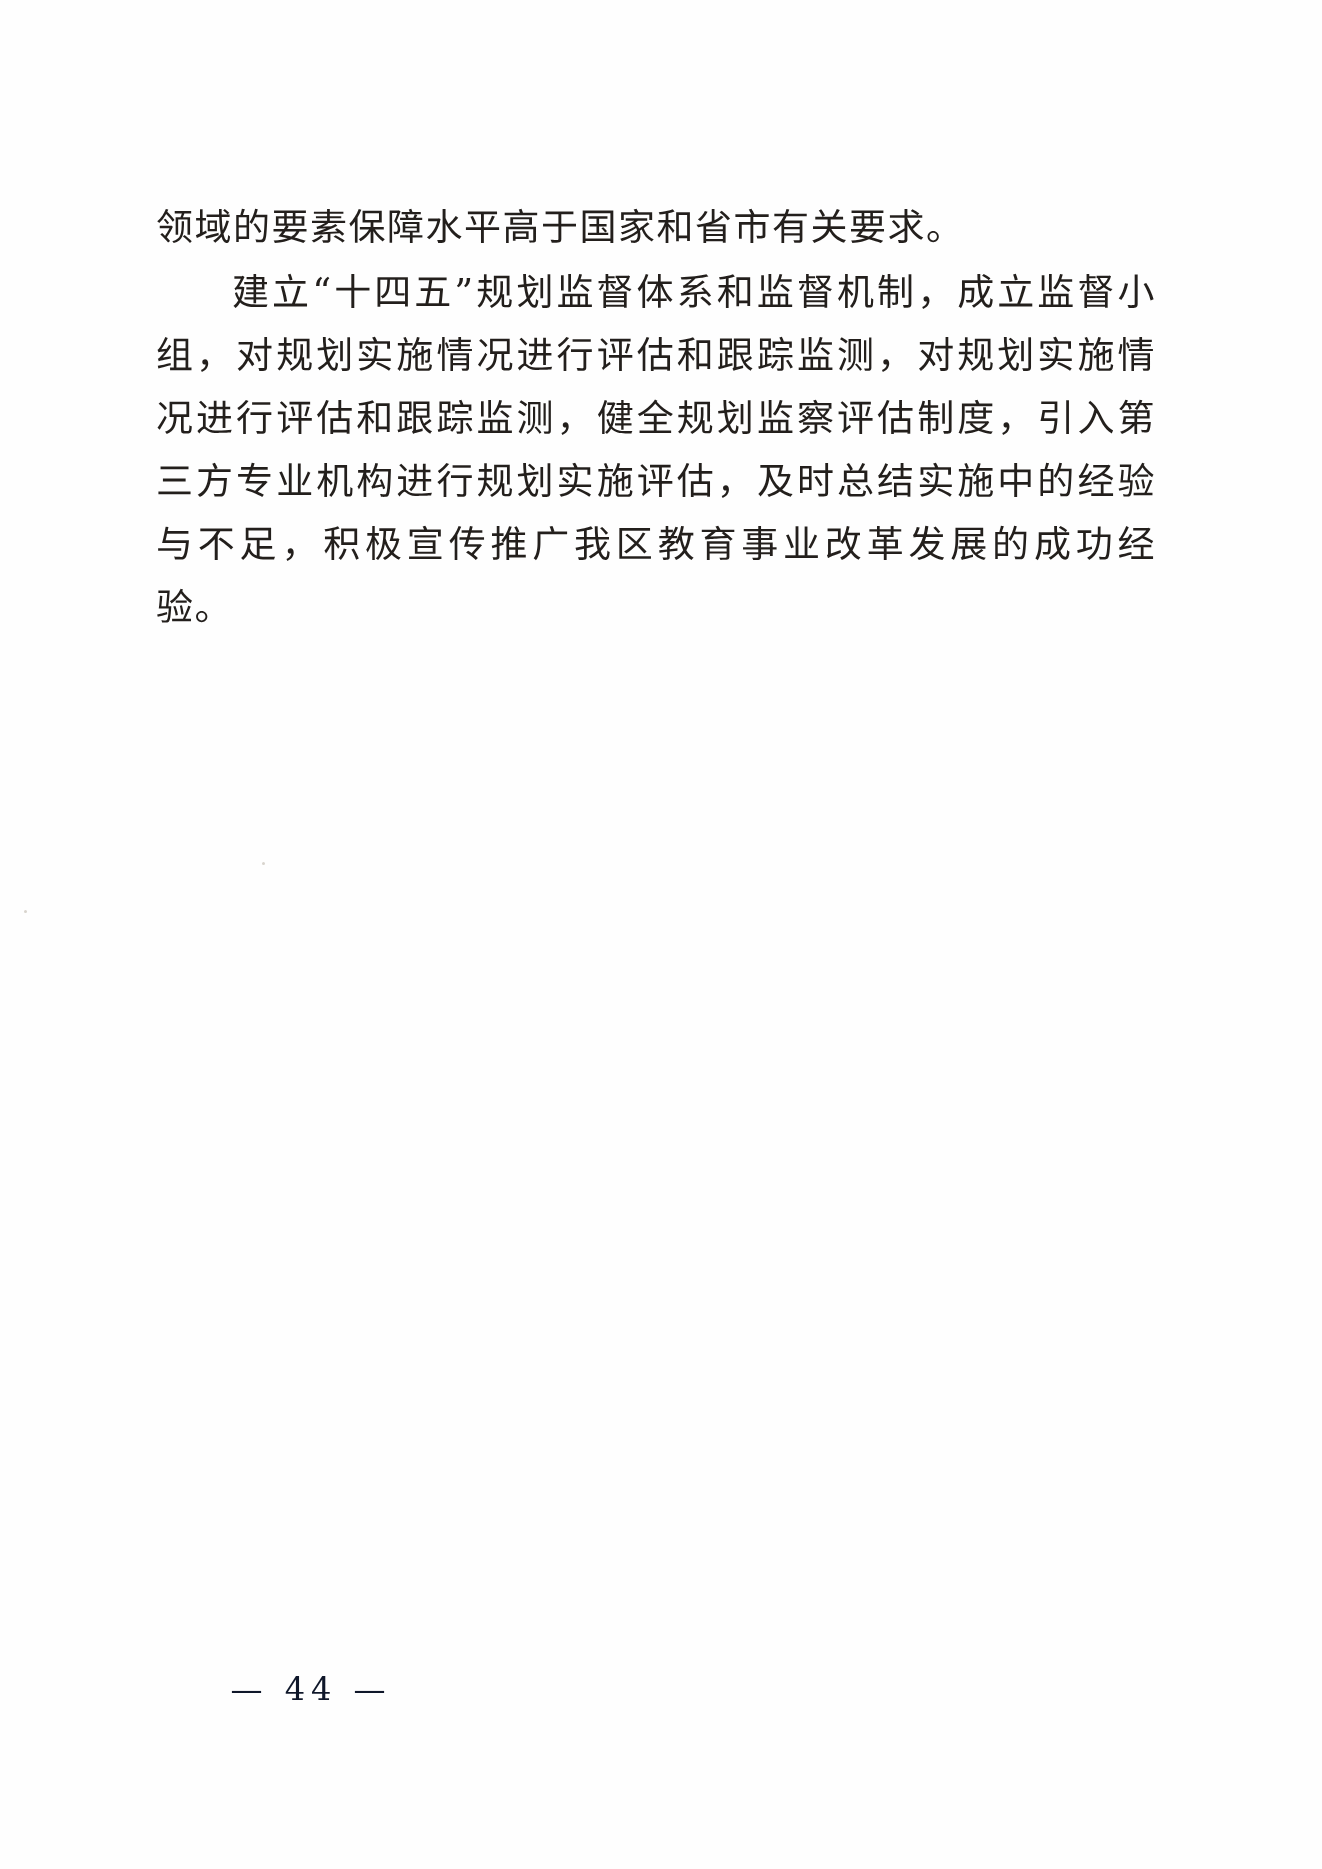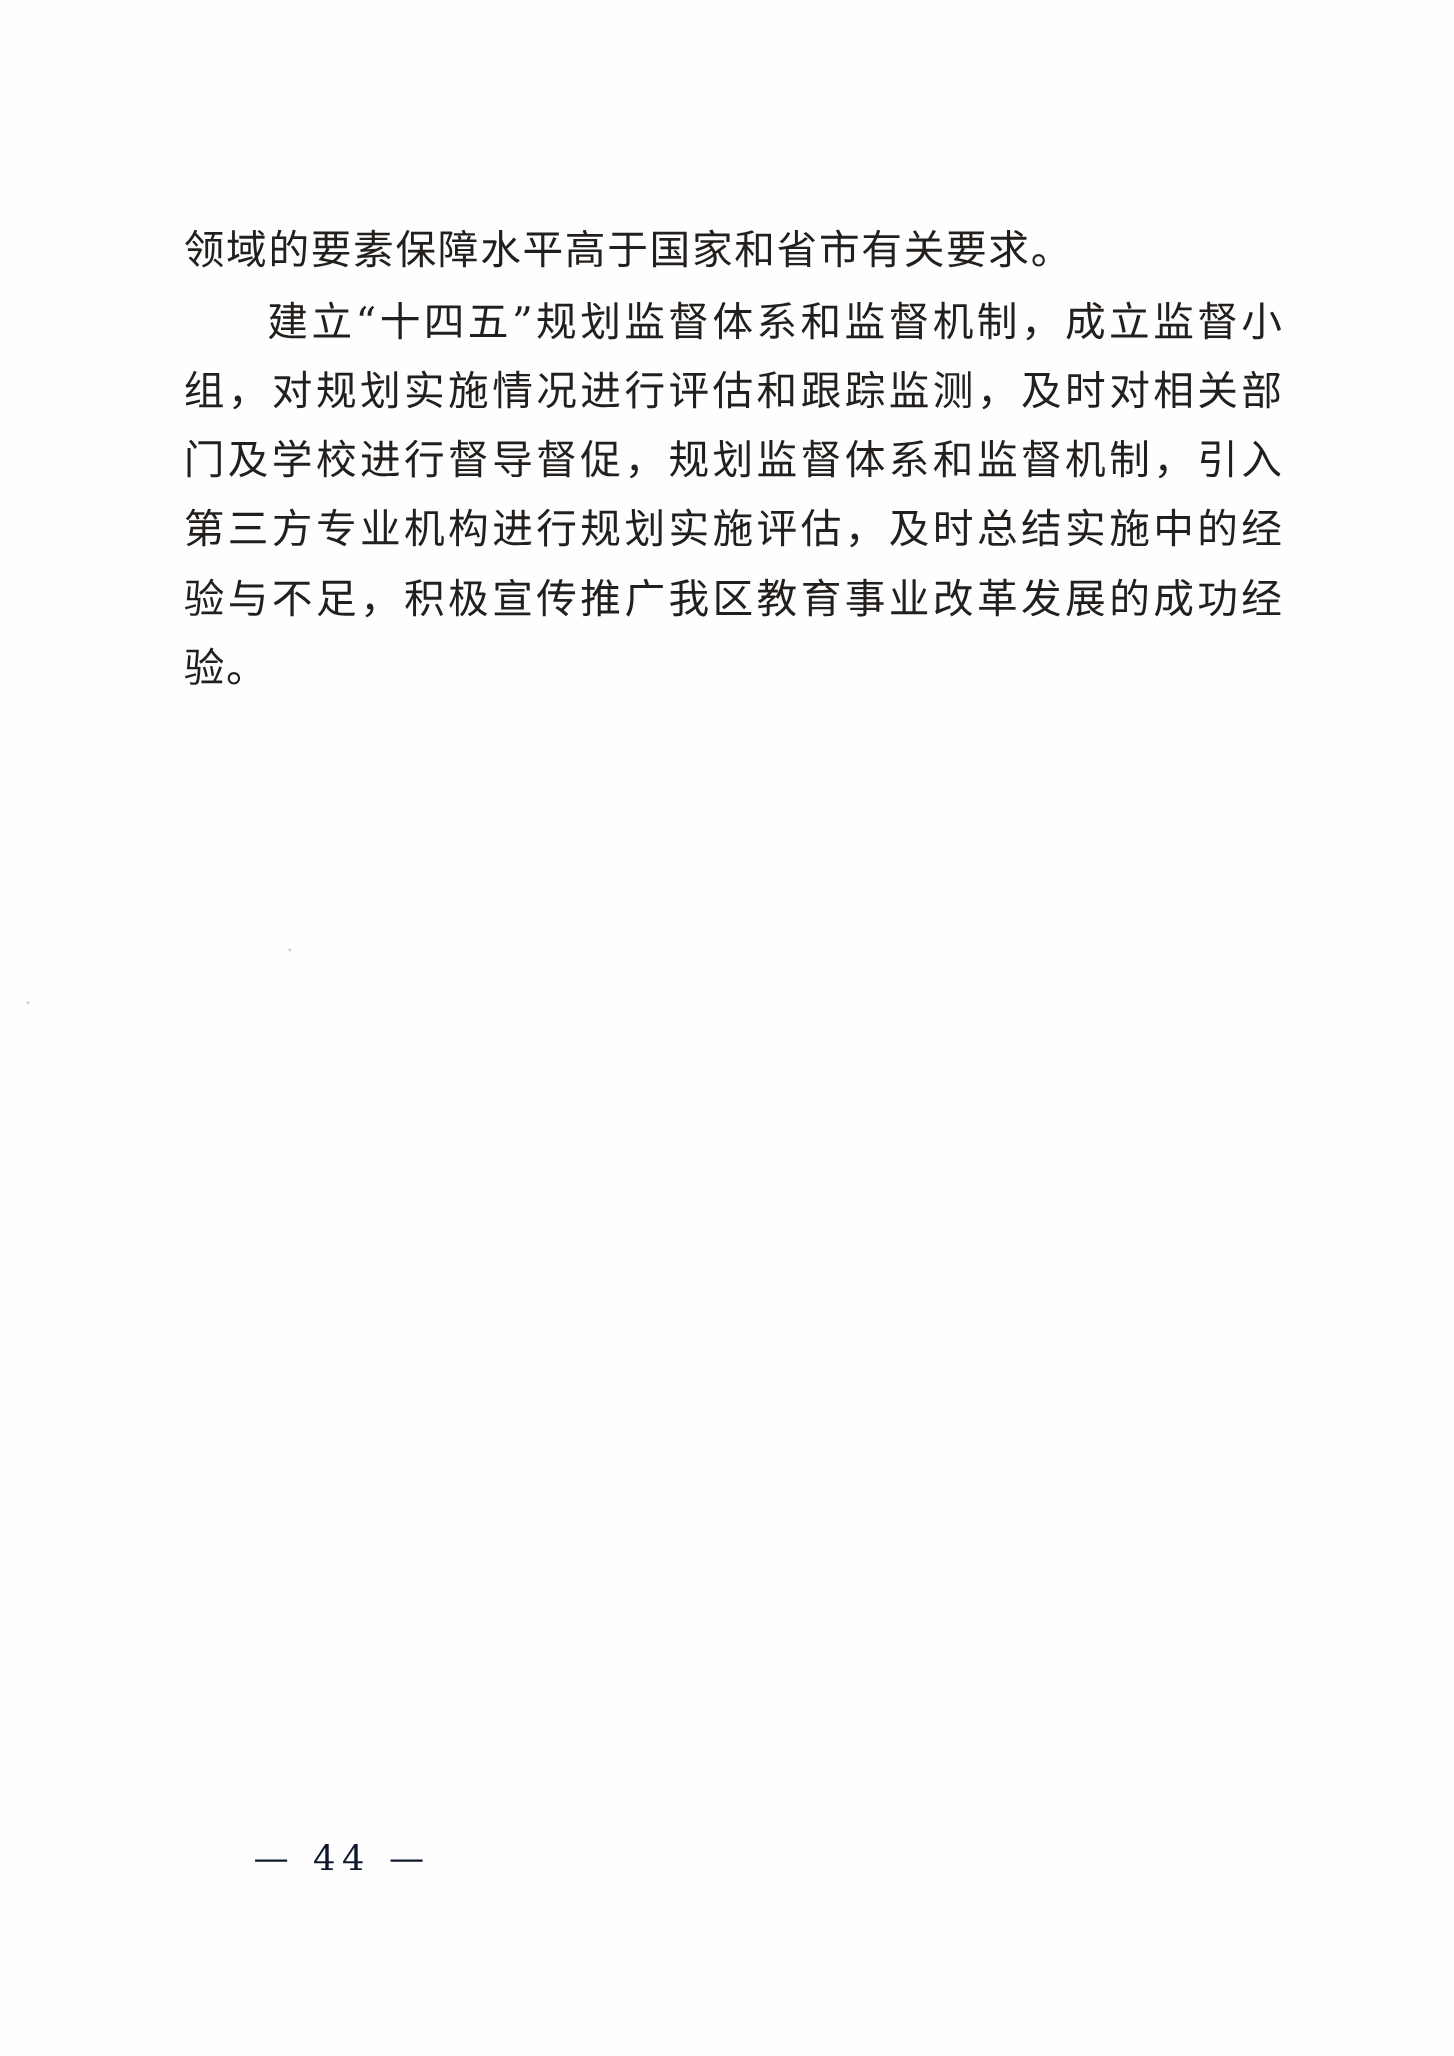--- a/index.html
+++ b/index.html
@@ -14,21 +14,21 @@
   .page {
     position: relative;
     width: 1322px;
     height: 1869px;
     margin: 0 auto;
     background: #fefefe;
     overflow: hidden;
   }
   .content {
     position: absolute;
-    left: 167px;
+    left: 156px;
     top: 196px;
     width: 1000px;
   }
   .para {
     font-family: "DejaVu Serif", "Liberation Serif", serif;
     font-size: 37px;
     line-height: 63px;
     color: #231f1c;
     letter-spacing: 1.5px;
     text-align: justify;
@@ -65,20 +65,20 @@
 </head>
 <body>
 
 <div class="page">
 
   <div class="speck" style="left:262px; top:862px;"></div>
   <div class="speck" style="left:24px; top:910px;"></div>
 
   <div class="content">
     <p class="para">领域的要素保障水平高于国家和省市有关要求。</p>
-    <p class="para indent">建立“十四五”规划监督体系和监督机制，成立监督小组，对规划实施情况进行评估和跟踪监测，及时对相关部门及学校进行督导督促，规划监督体系和监督机制，引入第三方专业机构进行规划实施评估，及时总结实施中的经验与不足，积极宣传推广我区教育事业改革发展的成功经验。</p>
+    <p class="para indent">建立“十四五”规划监督体系和监督机制，成立监督小组，对规划实施情况进行评估和跟踪监测，对规划实施情况进行评估和跟踪监测，健全规划监察评估制度，引入第三方专业机构进行规划实施评估，及时总结实施中的经验与不足，积极宣传推广我区教育事业改革发展的成功经验。</p>
   </div>
 
   <div class="footer">
     <span class="footer-inner">— 44 —</span>
   </div>
 
 </div>
 
 </body></html>

